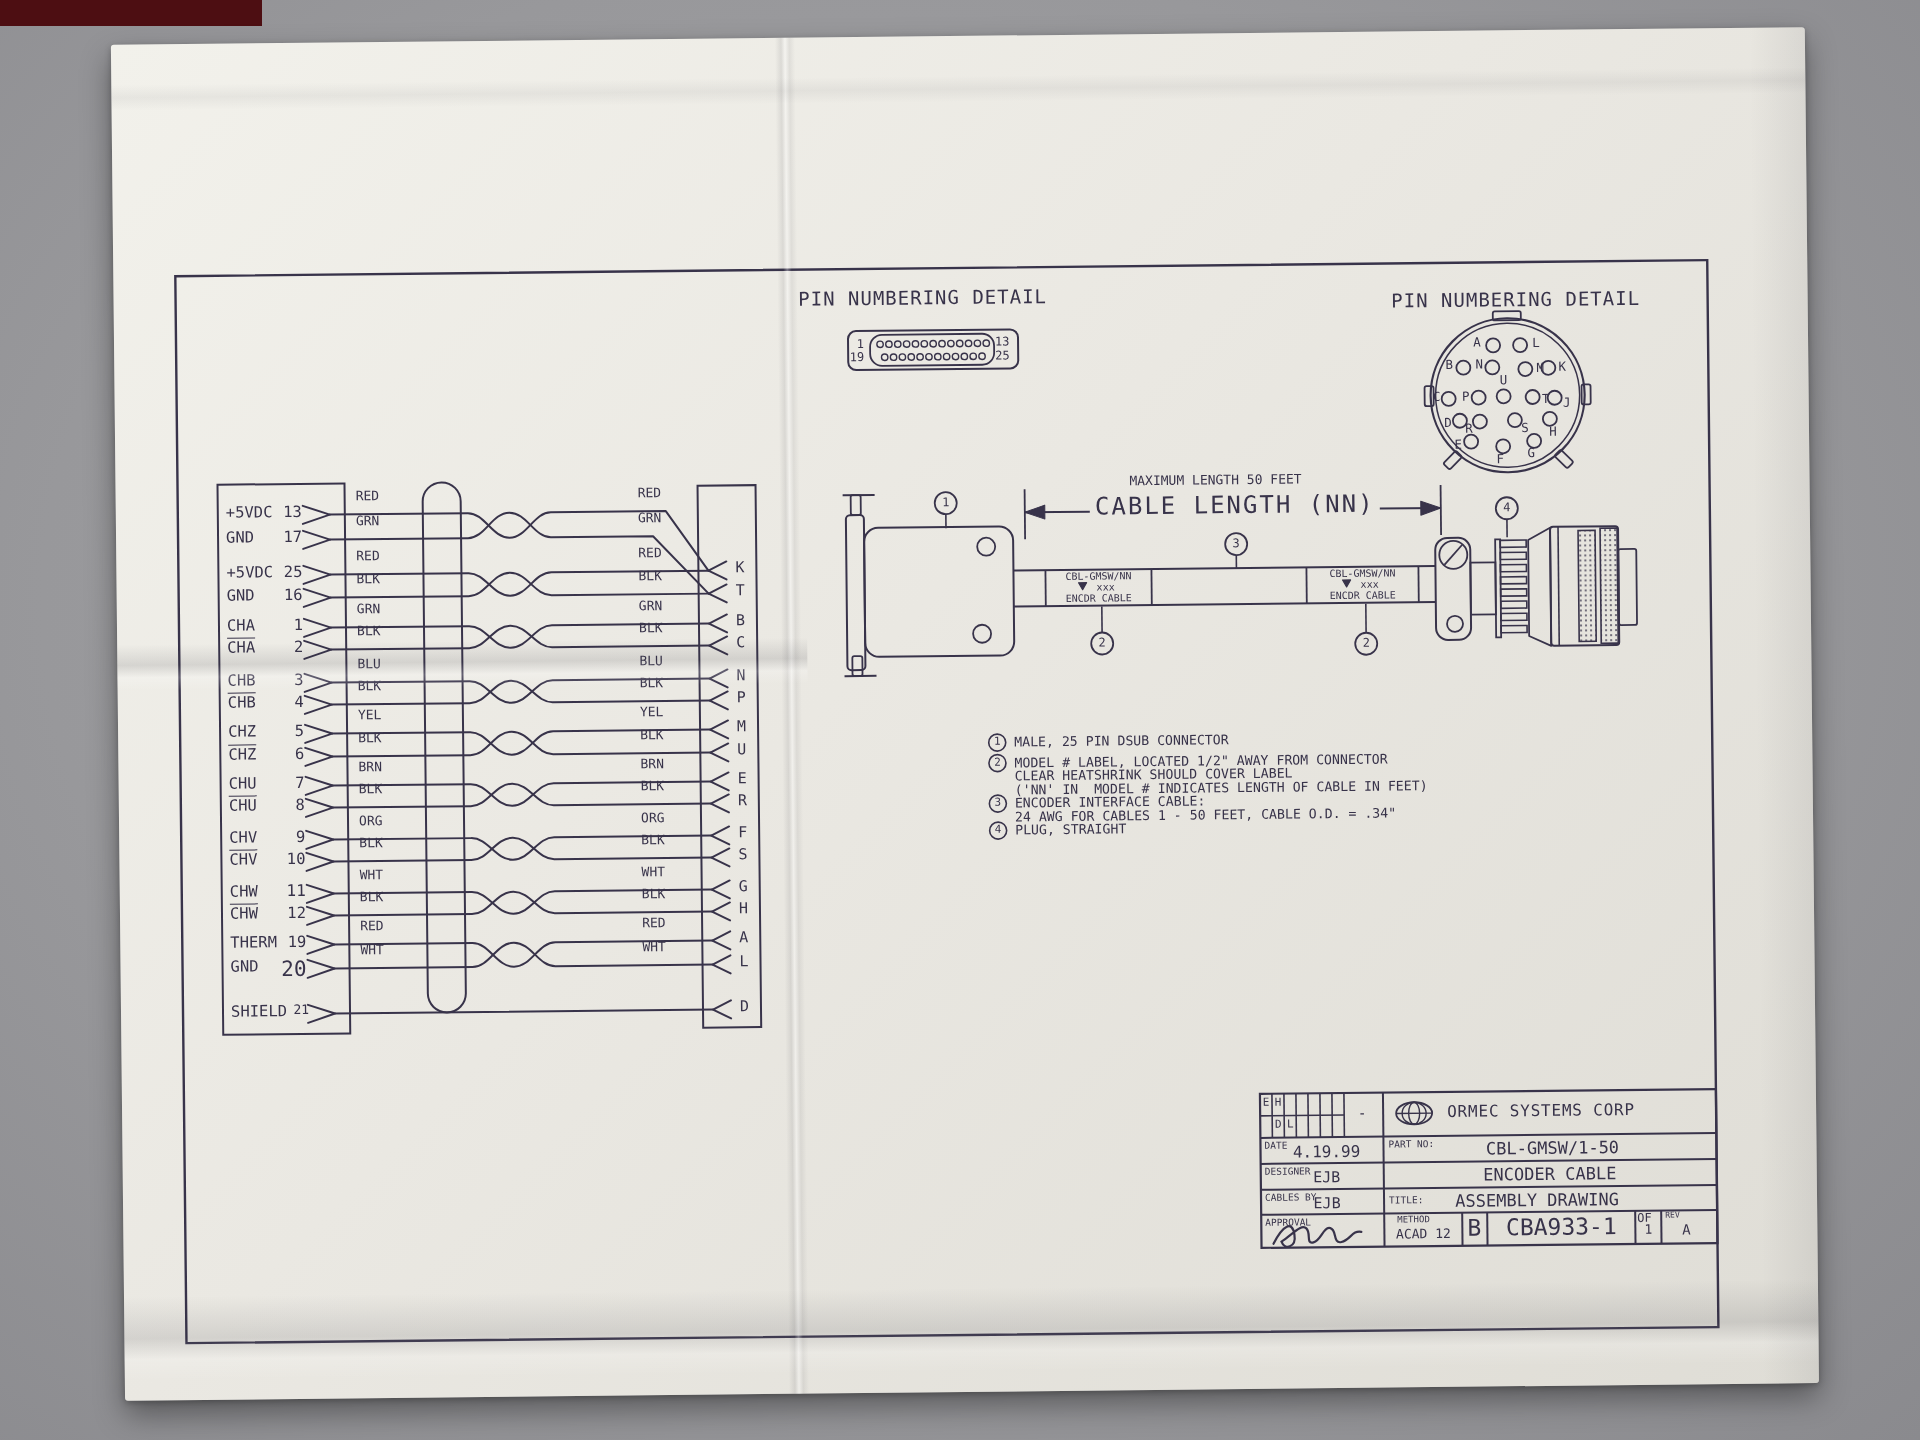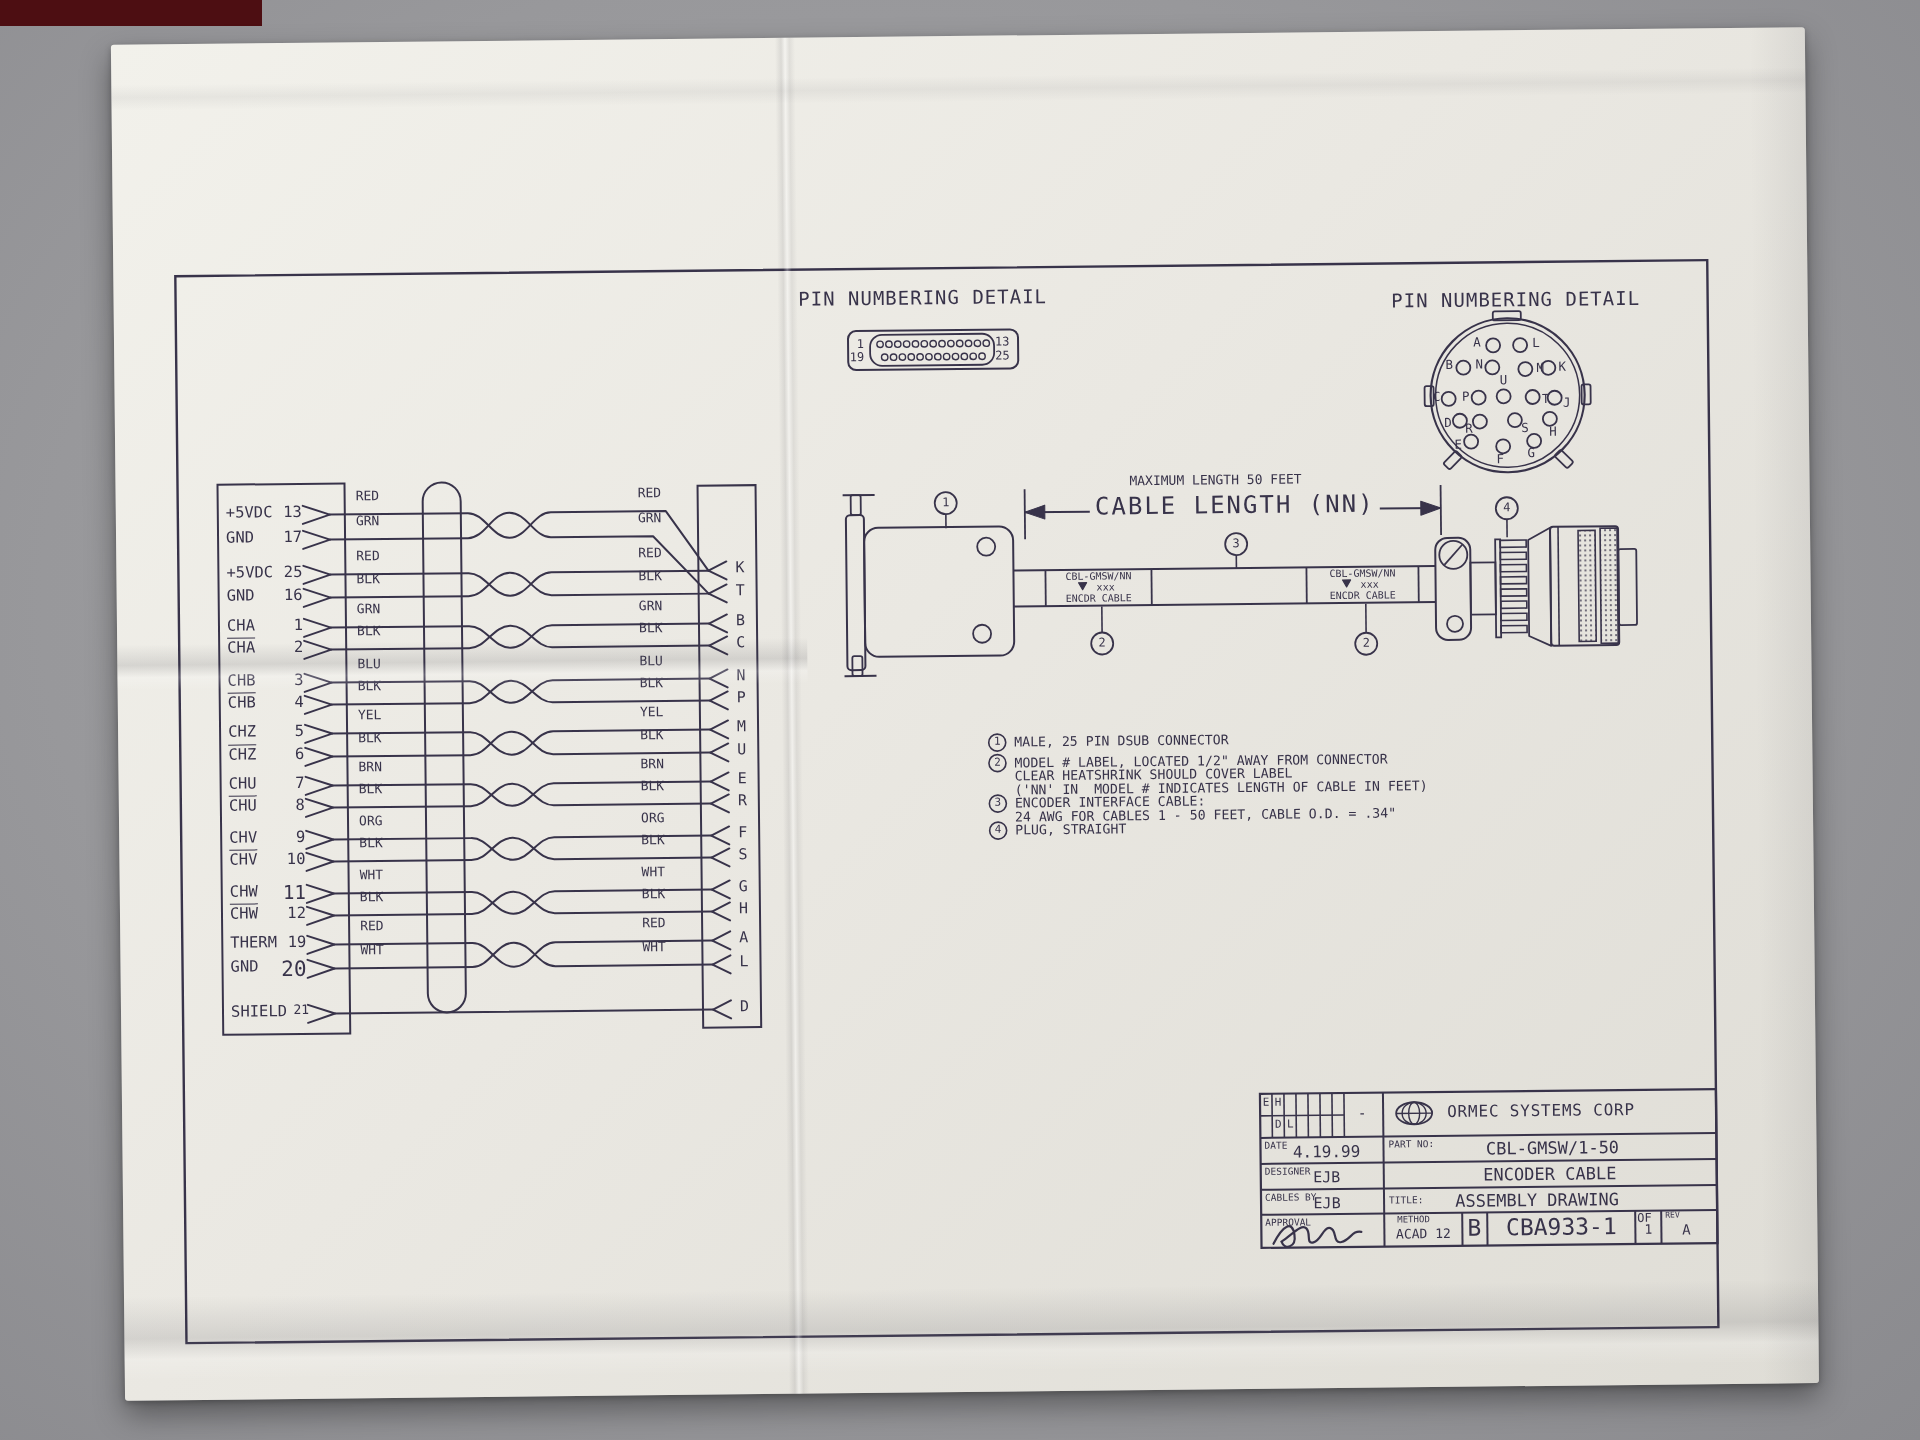--- a/index.html
+++ b/index.html
@@ -353,21 +353,21 @@
         <div class="t rt" style="left:264px;top:822px;width:40px;font-size:15.5px">9</div>
         <div class="t" style="left:358px;top:808px;font-size:13px">ORG</div>
         <div class="t" style="left:640px;top:808px;font-size:13px">ORG</div>
         <div class="t" style="left:737px;top:823px;font-size:15px">F</div>
         <div class="t" style="left:228px;top:844px;font-size:15.5px"><span class="ovl">CHV</span></div>
         <div class="t rt" style="left:264px;top:844px;width:40px;font-size:15.5px">10</div>
         <div class="t" style="left:358px;top:830px;font-size:13px">BLK</div>
         <div class="t" style="left:640px;top:830px;font-size:13px">BLK</div>
         <div class="t" style="left:737px;top:845px;font-size:15px">S</div>
         <div class="t" style="left:228px;top:876px;font-size:15.5px"><span>CHW</span></div>
-        <div class="t rt" style="left:264px;top:876px;width:40px;font-size:19px">11</div>
+        <div class="t rt" style="left:264px;top:876px;width:40px;font-size:16px">11</div>
         <div class="t" style="left:358px;top:862px;font-size:13px">WHT</div>
         <div class="t" style="left:640px;top:862px;font-size:13px">WHT</div>
         <div class="t" style="left:737px;top:877px;font-size:15px">G</div>
         <div class="t" style="left:228px;top:898px;font-size:15.5px"><span class="ovl">CHW</span></div>
         <div class="t rt" style="left:264px;top:898px;width:40px;font-size:15.5px">12</div>
         <div class="t" style="left:358px;top:884px;font-size:13px">BLK</div>
         <div class="t" style="left:640px;top:884px;font-size:13px">BLK</div>
         <div class="t" style="left:737px;top:899px;font-size:15px">H</div>
         <div class="t" style="left:228px;top:927px;font-size:15.5px"><span>THERM</span></div>
         <div class="t rt" style="left:264px;top:927px;width:40px;font-size:15.5px">19</div>

